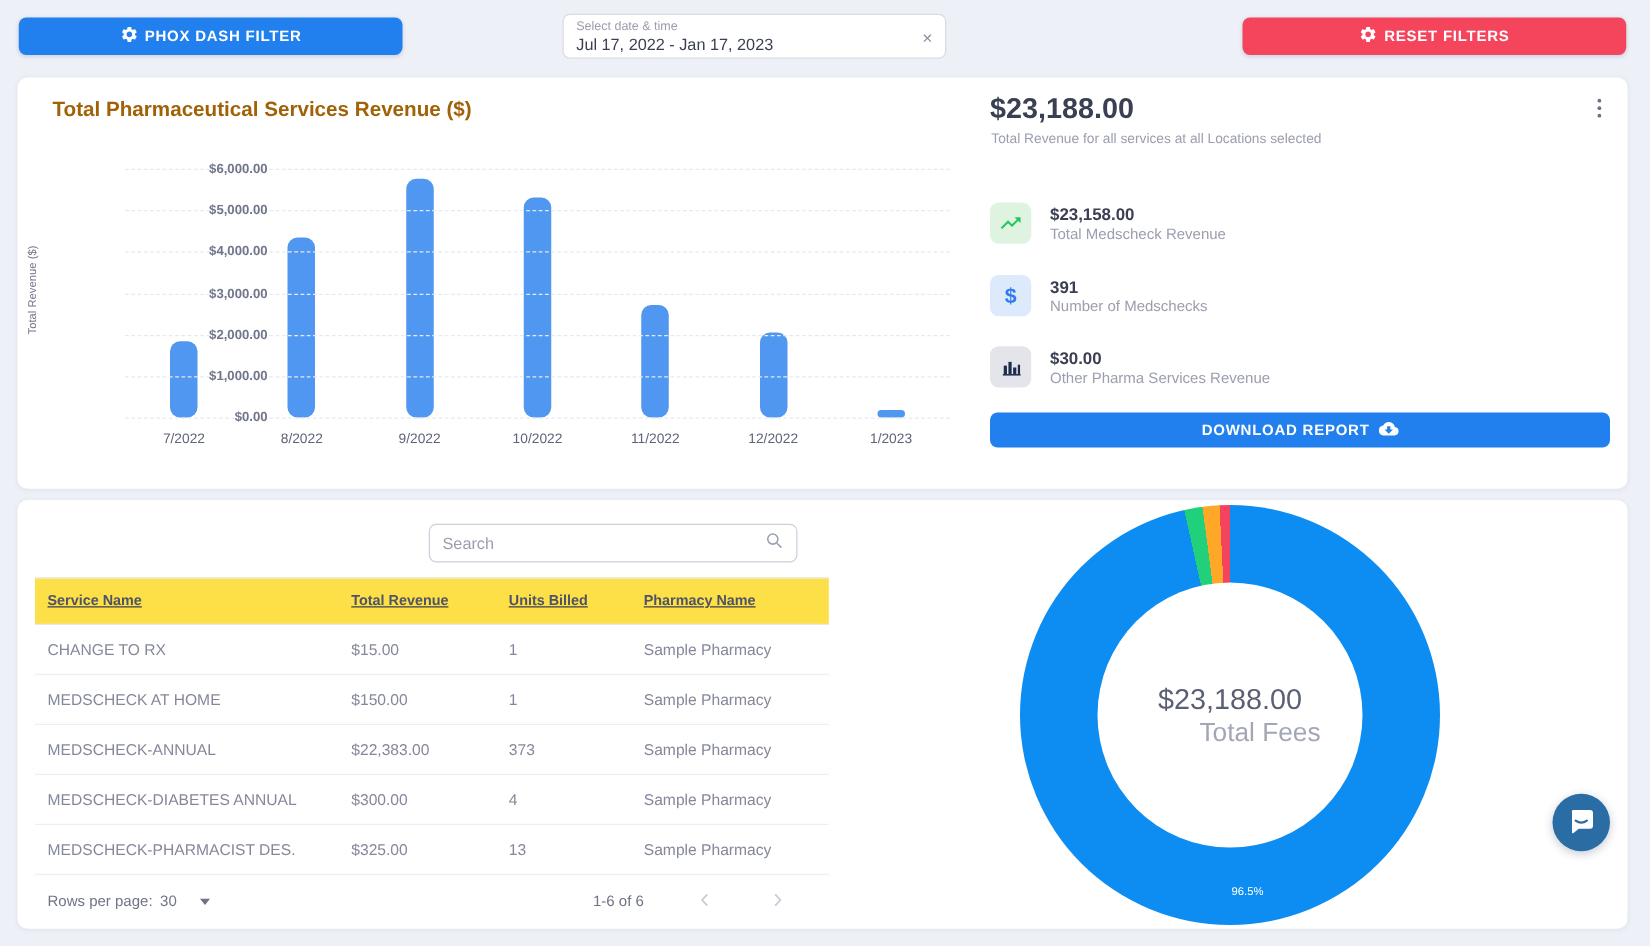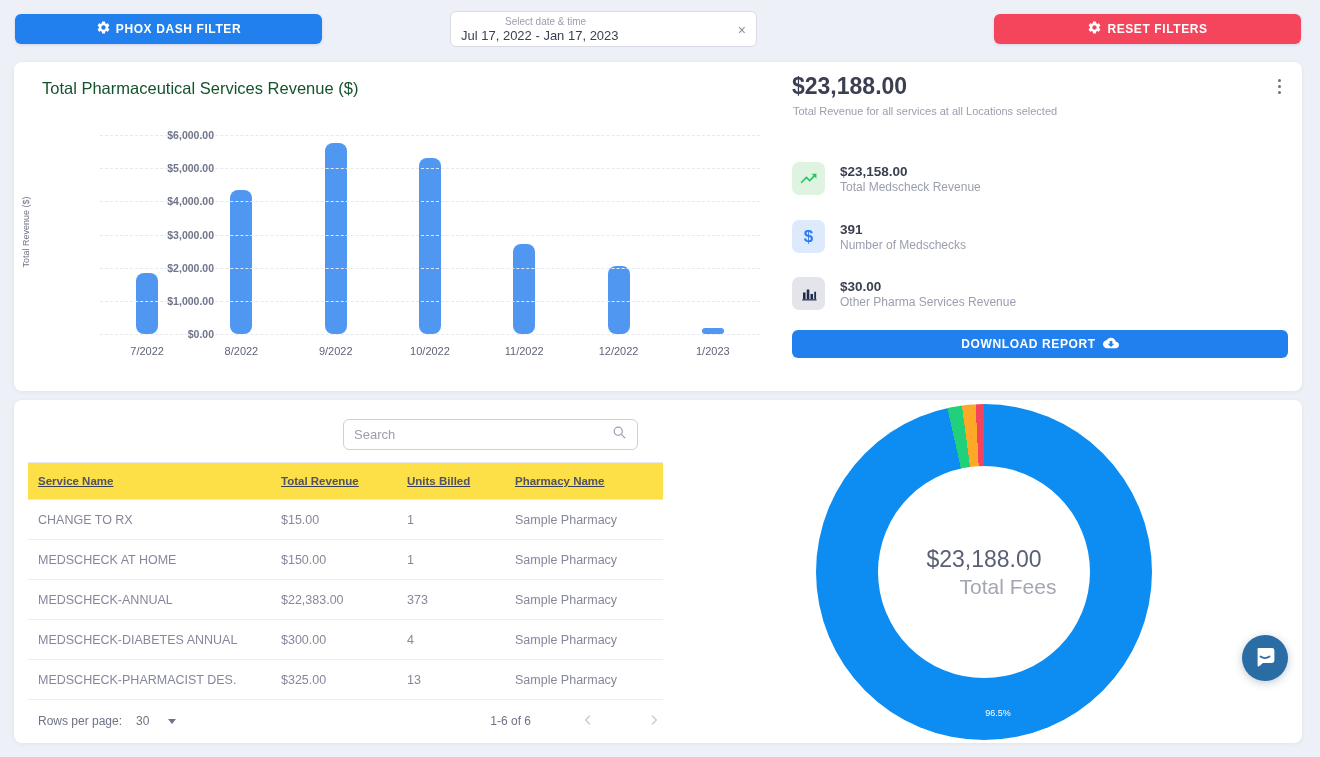--- a/index.html
+++ b/index.html
@@ -21,38 +21,38 @@
     box-shadow:0 1px 3px rgba(30,60,120,.15);
   }
   .btn-filter { left:15px; width:307px; background:#2180ed; }
   .btn-reset  { left:994px; width:307px; background:#f5455c; }
   .gear-svg { width:15px; height:15px; fill:#fff; }
   .date-field {
     position:absolute; left:450px; top:11px; width:307px; height:36px;
     background:#fff; border:1px solid #d9dbe4; border-radius:6px;
     padding:3px 10px; display:flex; flex-direction:column; justify-content:center;
   }
-  .date-label { font-size:10px; color:#9b9eae; line-height:12px;margin-left:44px; }
+  .date-label { font-size:10px; color:#9b9eae; line-height:12px; }
   .date-value { font-size:13px; color:#3a3f51; line-height:15px; }
   .date-clear {
     position:absolute; right:10px; top:9px; font-size:14px; color:#8a8fa0;
     background:none; border:none; cursor:pointer; line-height:18px;
   }
   
   .card {
     position:absolute; background:#fff; border-radius:8px;
     box-shadow:0 1px 4px rgba(40,50,90,.07);
   }
   .card-revenue { left:14px; top:62px; width:1288px; height:329px; }
   .card-table   { left:14px; top:400px; width:1288px; height:343px; }
 
   
   .chart-title {
-    position:absolute; left:28px; top:17px; font-size:16.5px; font-weight:400;
-    color:#14532d;
+    position:absolute; left:28px; top:17px; font-size:16.5px; font-weight:700;
+    color:#a16207;
   }
   .y-axis-title {
     position:absolute; left:-33px; top:165px; transform:rotate(-90deg);
     font-size:9px; color:#707587; width:90px; text-align:center;
   }
   .plot { position:absolute; left:86px; top:73px; width:660px; height:199px; }
   .gridline { position:absolute; left:0; width:100%; border-top:1px dashed #e7e9f0; }
   .ytick {
     position:absolute; right:546px; width:80px; text-align:right;
     font-size:10.5px; color:#70758a; transform:translateY(-50%);font-weight:bold;
@@ -113,21 +113,20 @@
     height:38px; background:#fde047; border-top:1px solid #e7e8ef;
     border-bottom:1px solid #e7e8ef;
     text-decoration:underline;
   }
   .t-head span { font-size:11.5px; font-weight:bold; color:#4f5368; }
   .t-cell { font-size:12.5px; color:#85889b; padding-right:6px; overflow:hidden; white-space:nowrap; }
   .t-footer {
     position:absolute; left:14px; top:300px; width:635px; height:42px;
     display:flex; align-items:center; font-size:12px; color:#6f7385;
     padding-left:10px;
-    justify-content:space-between;
   }
   .rpp-select { display:flex; align-items:center; gap:19px; cursor:pointer; margin-left:6px; }
   .caret-down {
     width:0; height:0; border-left:4px solid transparent;
     border-right:4px solid transparent; border-top:5px solid #6f7385;
   }
   .range-label { margin-left:306px; }
   .pager-btn { background:none; border:none; cursor:default; margin-left:40px; padding:2px; }
 
   

